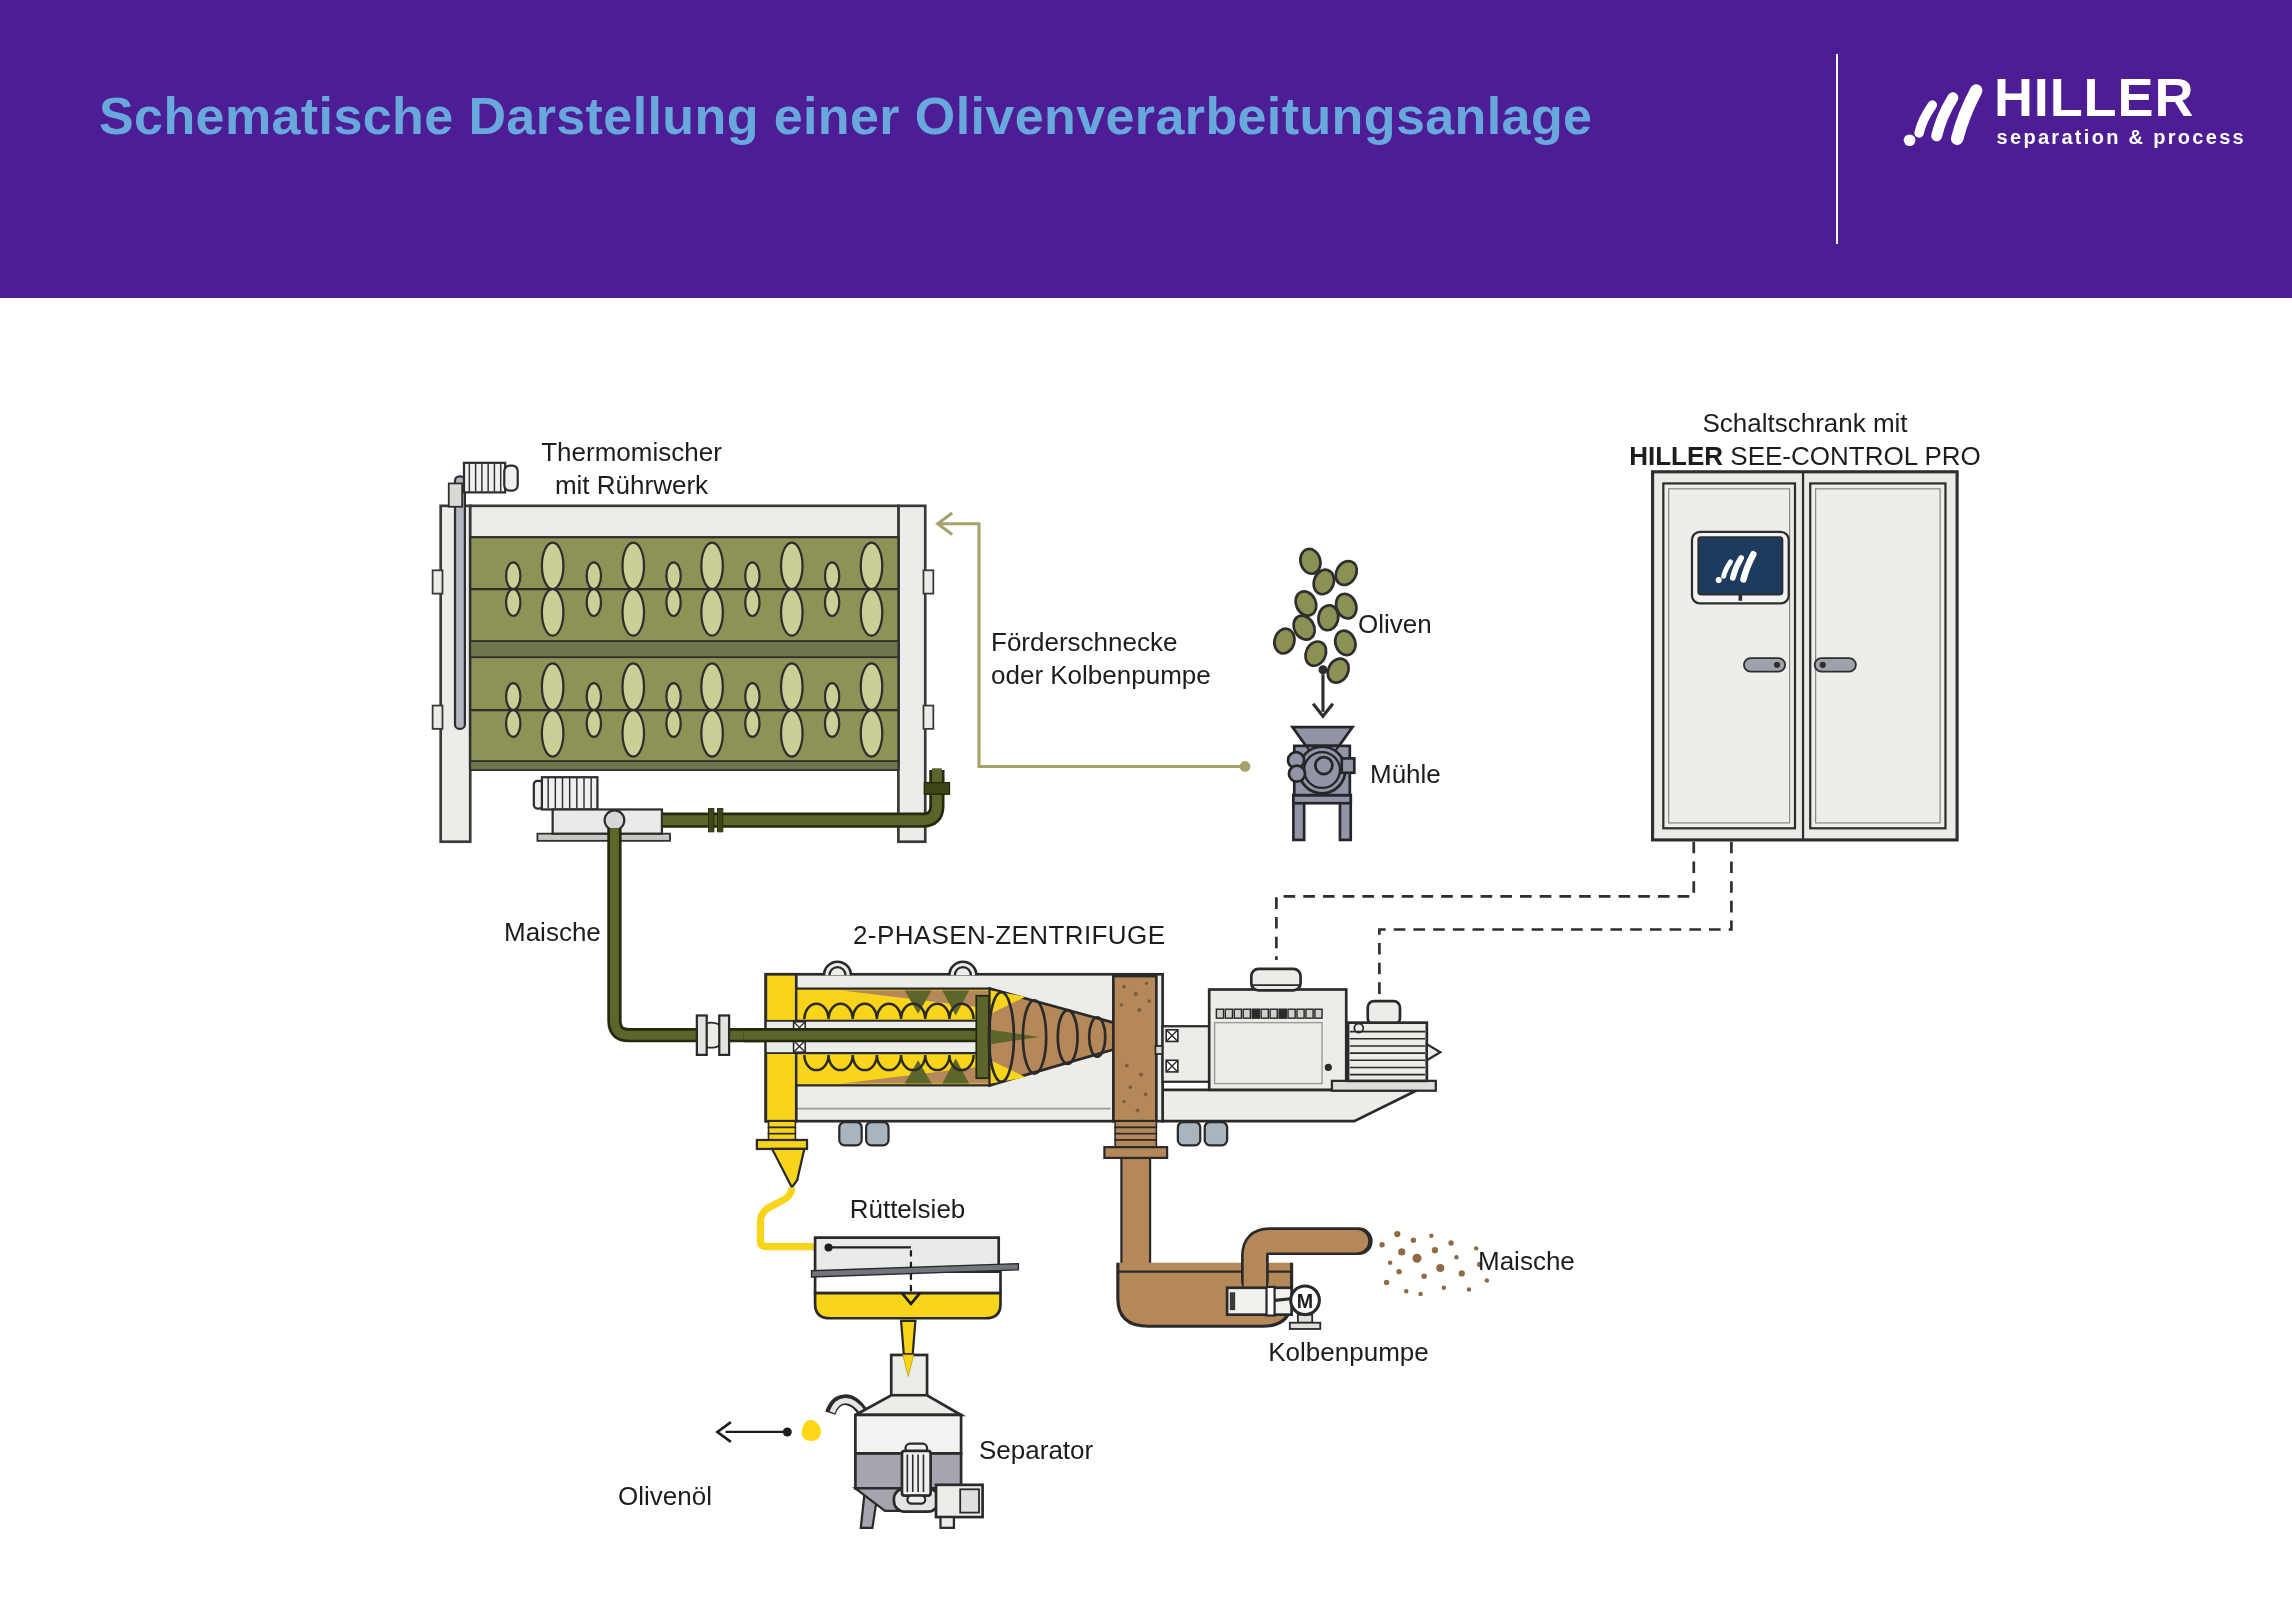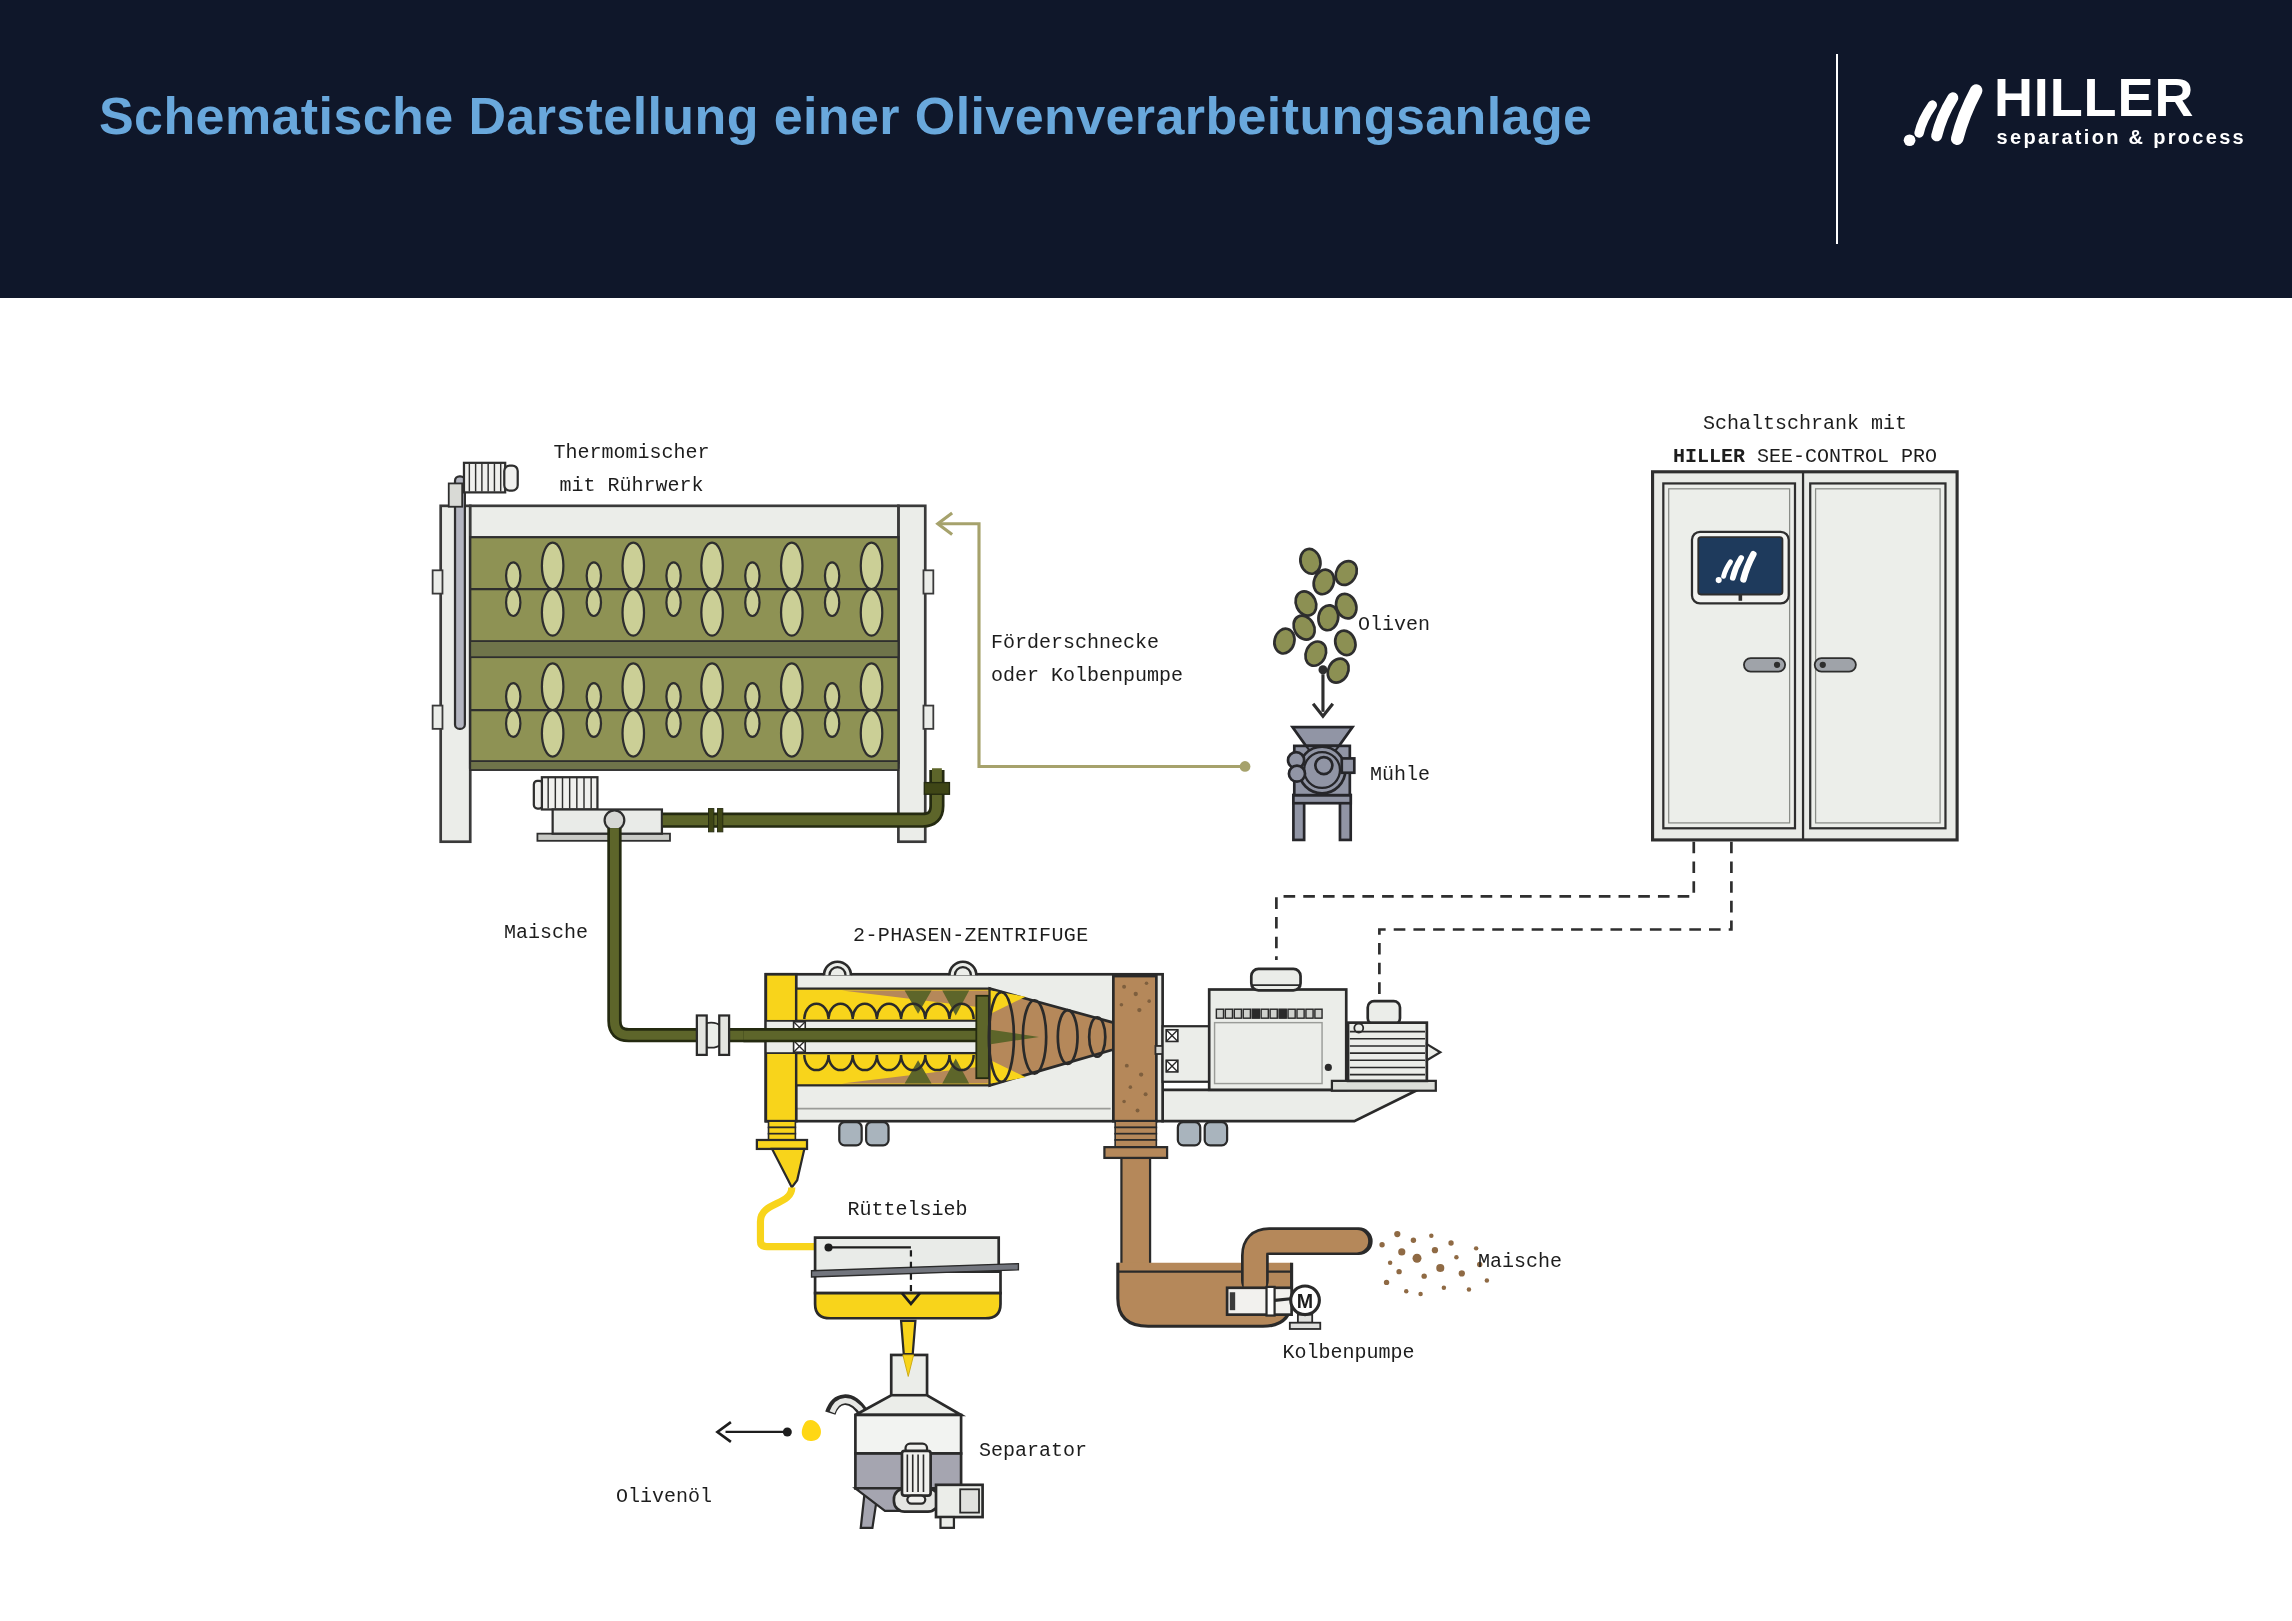--- a/index.html
+++ b/index.html
@@ -1,28 +1,28 @@
 <!DOCTYPE html>
 <html style="font-size:14.3px"><head>
 <meta charset="utf-8">
 <style>
   html,body{margin:0;padding:0;background:#fff;}
   .page{position:relative;width:2293px;height:1621px;background:#fff;overflow:hidden;
         font-family:"Liberation Sans",sans-serif;}
   
-  .header{position:absolute;left:0;top:0;width:2293px;height:298px;background:#0f172a;}
+  .header{position:absolute;left:0;top:0;width:2293px;height:298px;background:#4c1d95;}
   .title{position:absolute;left:99px;top:86px;font-size:52px;font-weight:700;color:#69a8dc;letter-spacing:0.4px;white-space:nowrap;}
   .subtitle{position:absolute;left:100px;top:167px;font-size:29.6px;font-weight:400;color:#ffffff;white-space:nowrap;}
   .hdr-divider{position:absolute;left:1836px;top:54px;width:1.8px;height:190px;background:#ffffff;}
   .logo{position:absolute;right:47px;top:70px;display:flex;align-items:center;gap:9px;color:#ffffff;}
   .logo-text{display:flex;flex-direction:column;}
   .logo-name{font-size:54px;font-weight:800;letter-spacing:0.9px;line-height:1;color:#fff;}
   .logo-tag{font-size:20px;font-weight:700;letter-spacing:2.3px;color:#fff;margin-top:1.8px;padding-left:2.7px;}
   
-  .lbl{position:absolute;font-size:20px;font-weight:500;color:#1d1d1d;line-height:33px;white-space:pre-line;z-index:5;font-family:Liberation Mono, monospace;}
+  .lbl{position:absolute;font-size:26px;font-weight:500;color:#1d1d1d;line-height:33px;white-space:pre-line;z-index:5;}
   .c{text-align:center;} .r{text-align:right;}
   .lbl b{font-weight:800;}
   svg.diagram{position:absolute;left:0;top:298px;z-index:1;}
 </style>
 </head>
 <body>
 
 <div class="page">
 
   <div class="header">

